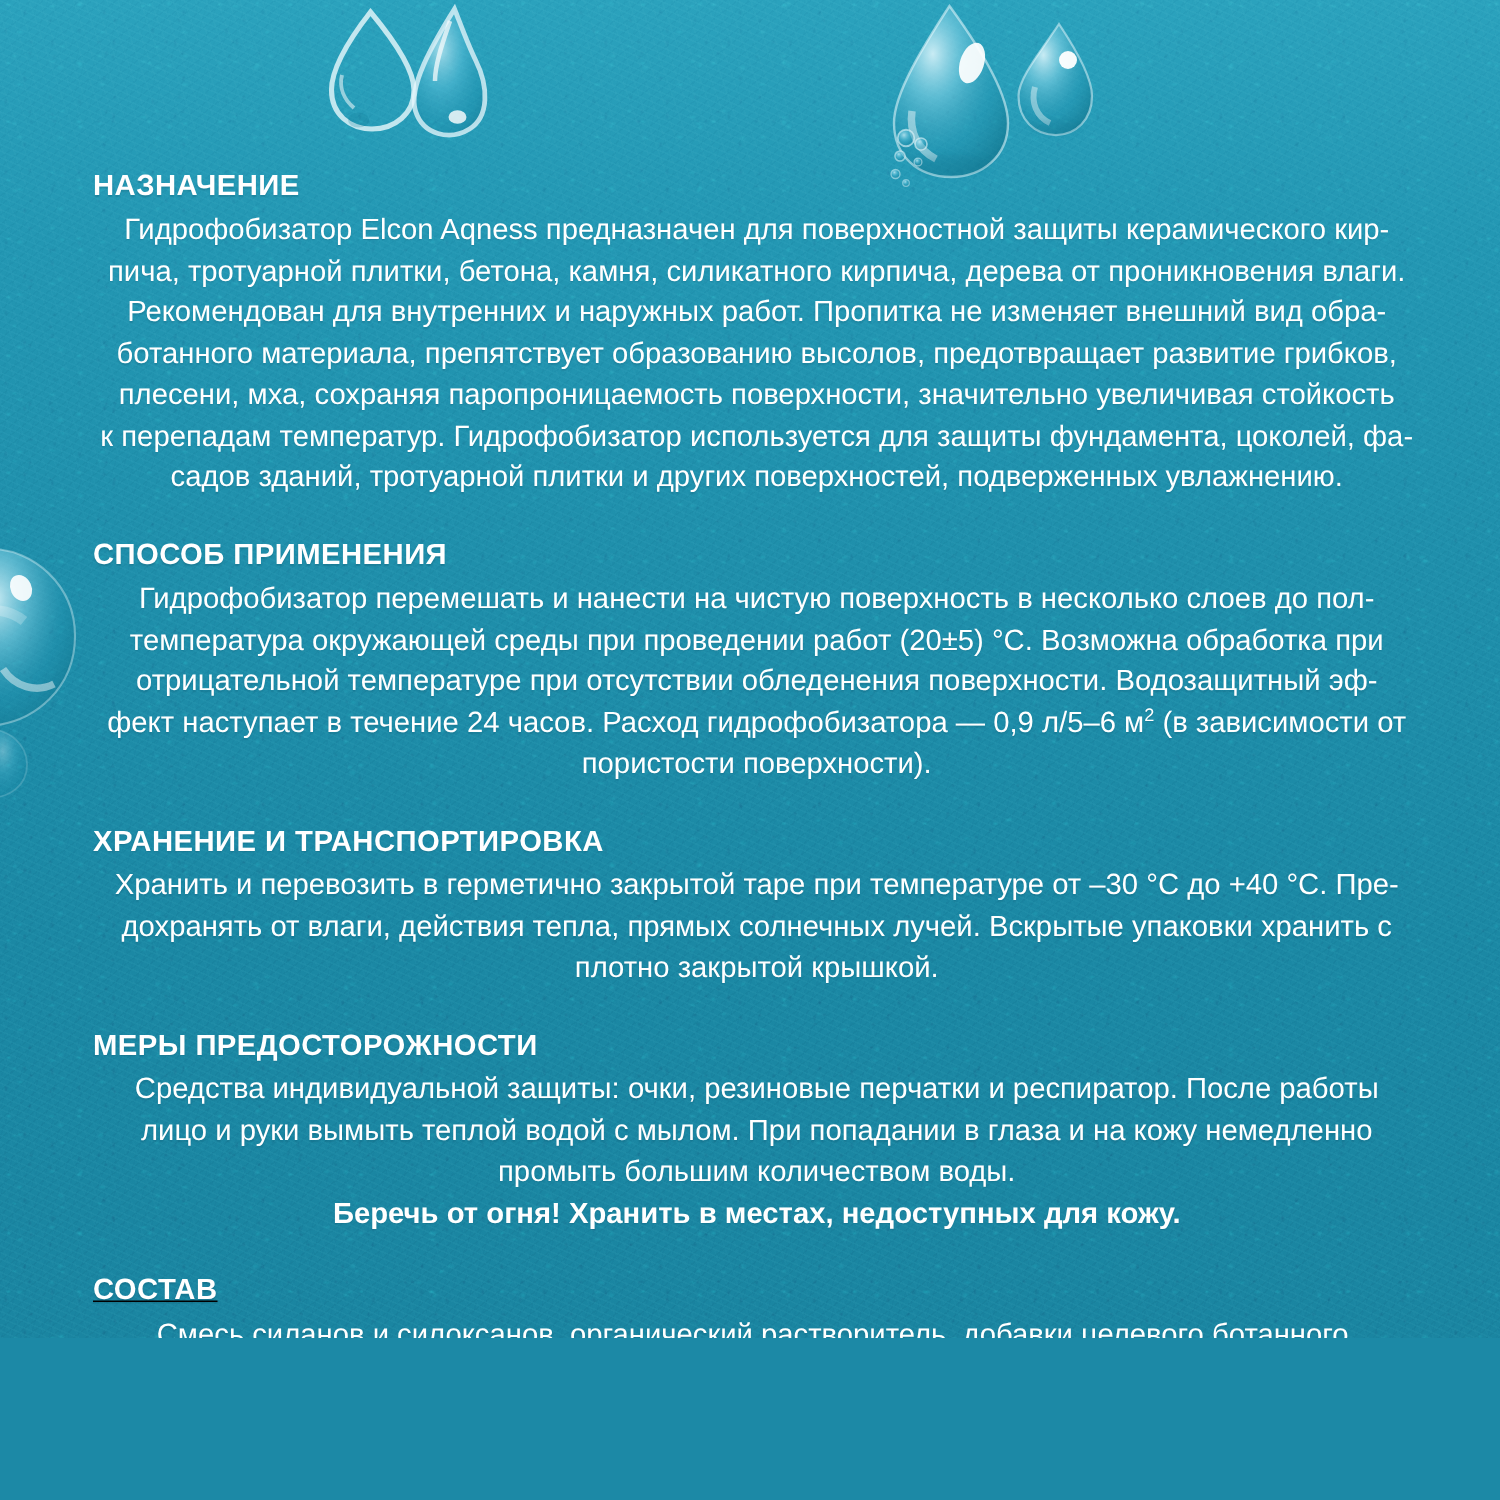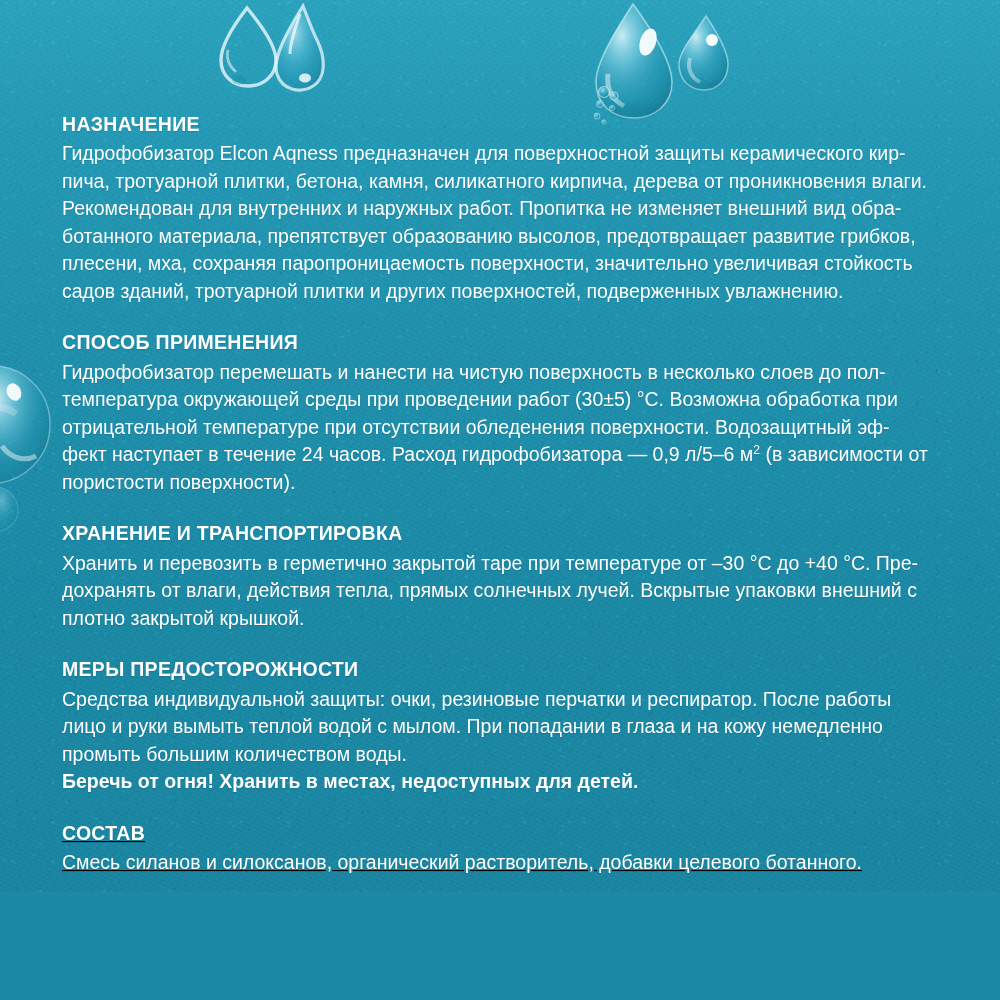--- a/index.html
+++ b/index.html
@@ -97,20 +97,21 @@
     text-shadow: 0 1px 1px rgba(0,50,66,.18);
   }
 
   .section-body {
     margin: 0;
     font-size: 19.5px;
     line-height: 27.5px;
     color: #ffffff;
     font-weight: 400;
     text-shadow: 0 1px 1px rgba(0,50,66,.15);
+    text-align: center;
   }
 
   .line { display: block; white-space: pre; }
   .line.bold { font-weight: 700; }
 
   sup {
     font-size: .62em;
     vertical-align: super;
     line-height: 0;
   }
@@ -205,51 +206,52 @@
   <div class="content">
 
     <div class="section">
       <h2 class="section-heading">НАЗНАЧЕНИЕ</h2>
       <p class="section-body">
         <span class="line">Гидрофобизатор Elcon Aqness предназначен для поверхностной защиты керамического кир-</span>
         <span class="line">пича, тротуарной плитки, бетона, камня, силикатного кирпича, дерева от проникновения влаги.</span>
         <span class="line">Рекомендован для внутренних и наружных работ. Пропитка не изменяет внешний вид обра-</span>
         <span class="line">ботанного материала, препятствует образованию высолов, предотвращает развитие грибков,</span>
         <span class="line">плесени, мха, сохраняя паропроницаемость поверхности, значительно увеличивая стойкость</span>
+        <span class="line">к перепадам температур. Гидрофобизатор используется для защиты фундамента, цоколей, фа-</span>
         <span class="line">садов зданий, тротуарной плитки и других поверхностей, подверженных увлажнению.</span>
       </p>
     </div>
 
     <div class="section">
       <h2 class="section-heading">СПОСОБ ПРИМЕНЕНИЯ</h2>
       <p class="section-body">
         <span class="line">Гидрофобизатор перемешать и нанести на чистую поверхность в несколько слоев до пол-</span>
-        <span class="line">температура окружающей среды при проведении работ (30±5) °С. Возможна обработка при</span>
+        <span class="line">температура окружающей среды при проведении работ (20±5) °С. Возможна обработка при</span>
         <span class="line">отрицательной температуре при отсутствии обледенения поверхности. Водозащитный эф-</span>
         <span class="line"><span>фект наступает в течение 24 часов. Расход гидрофобизатора — 0,9 л/5–6 м</span><sup>2</sup><span> (в зависимости от</span></span>
         <span class="line">пористости поверхности).</span>
       </p>
     </div>
 
     <div class="section">
       <h2 class="section-heading">ХРАНЕНИЕ И ТРАНСПОРТИРОВКА</h2>
       <p class="section-body">
         <span class="line">Хранить и перевозить в герметично закрытой таре при температуре от –30 °С до +40 °С. Пре-</span>
-        <span class="line">дохранять от влаги, действия тепла, прямых солнечных лучей. Вскрытые упаковки внешний с</span>
+        <span class="line">дохранять от влаги, действия тепла, прямых солнечных лучей. Вскрытые упаковки хранить с</span>
         <span class="line">плотно закрытой крышкой.</span>
       </p>
     </div>
 
     <div class="section">
       <h2 class="section-heading">МЕРЫ ПРЕДОСТОРОЖНОСТИ</h2>
       <p class="section-body">
         <span class="line">Средства индивидуальной защиты: очки, резиновые перчатки и респиратор. После работы</span>
         <span class="line">лицо и руки вымыть теплой водой с мылом. При попадании в глаза и на кожу немедленно</span>
         <span class="line">промыть большим количеством воды.</span>
-        <span class="line bold">Беречь от огня! Хранить в местах, недоступных для детей.</span>
+        <span class="line bold">Беречь от огня! Хранить в местах, недоступных для кожу.</span>
       </p>
     </div>
 
     <div class="section">
       <h2 class="section-heading">СОСТАВ</h2>
       <p class="section-body">
         <span class="line">Смесь силанов и силоксанов, органический растворитель, добавки целевого ботанного.</span>
       </p>
     </div>
 

